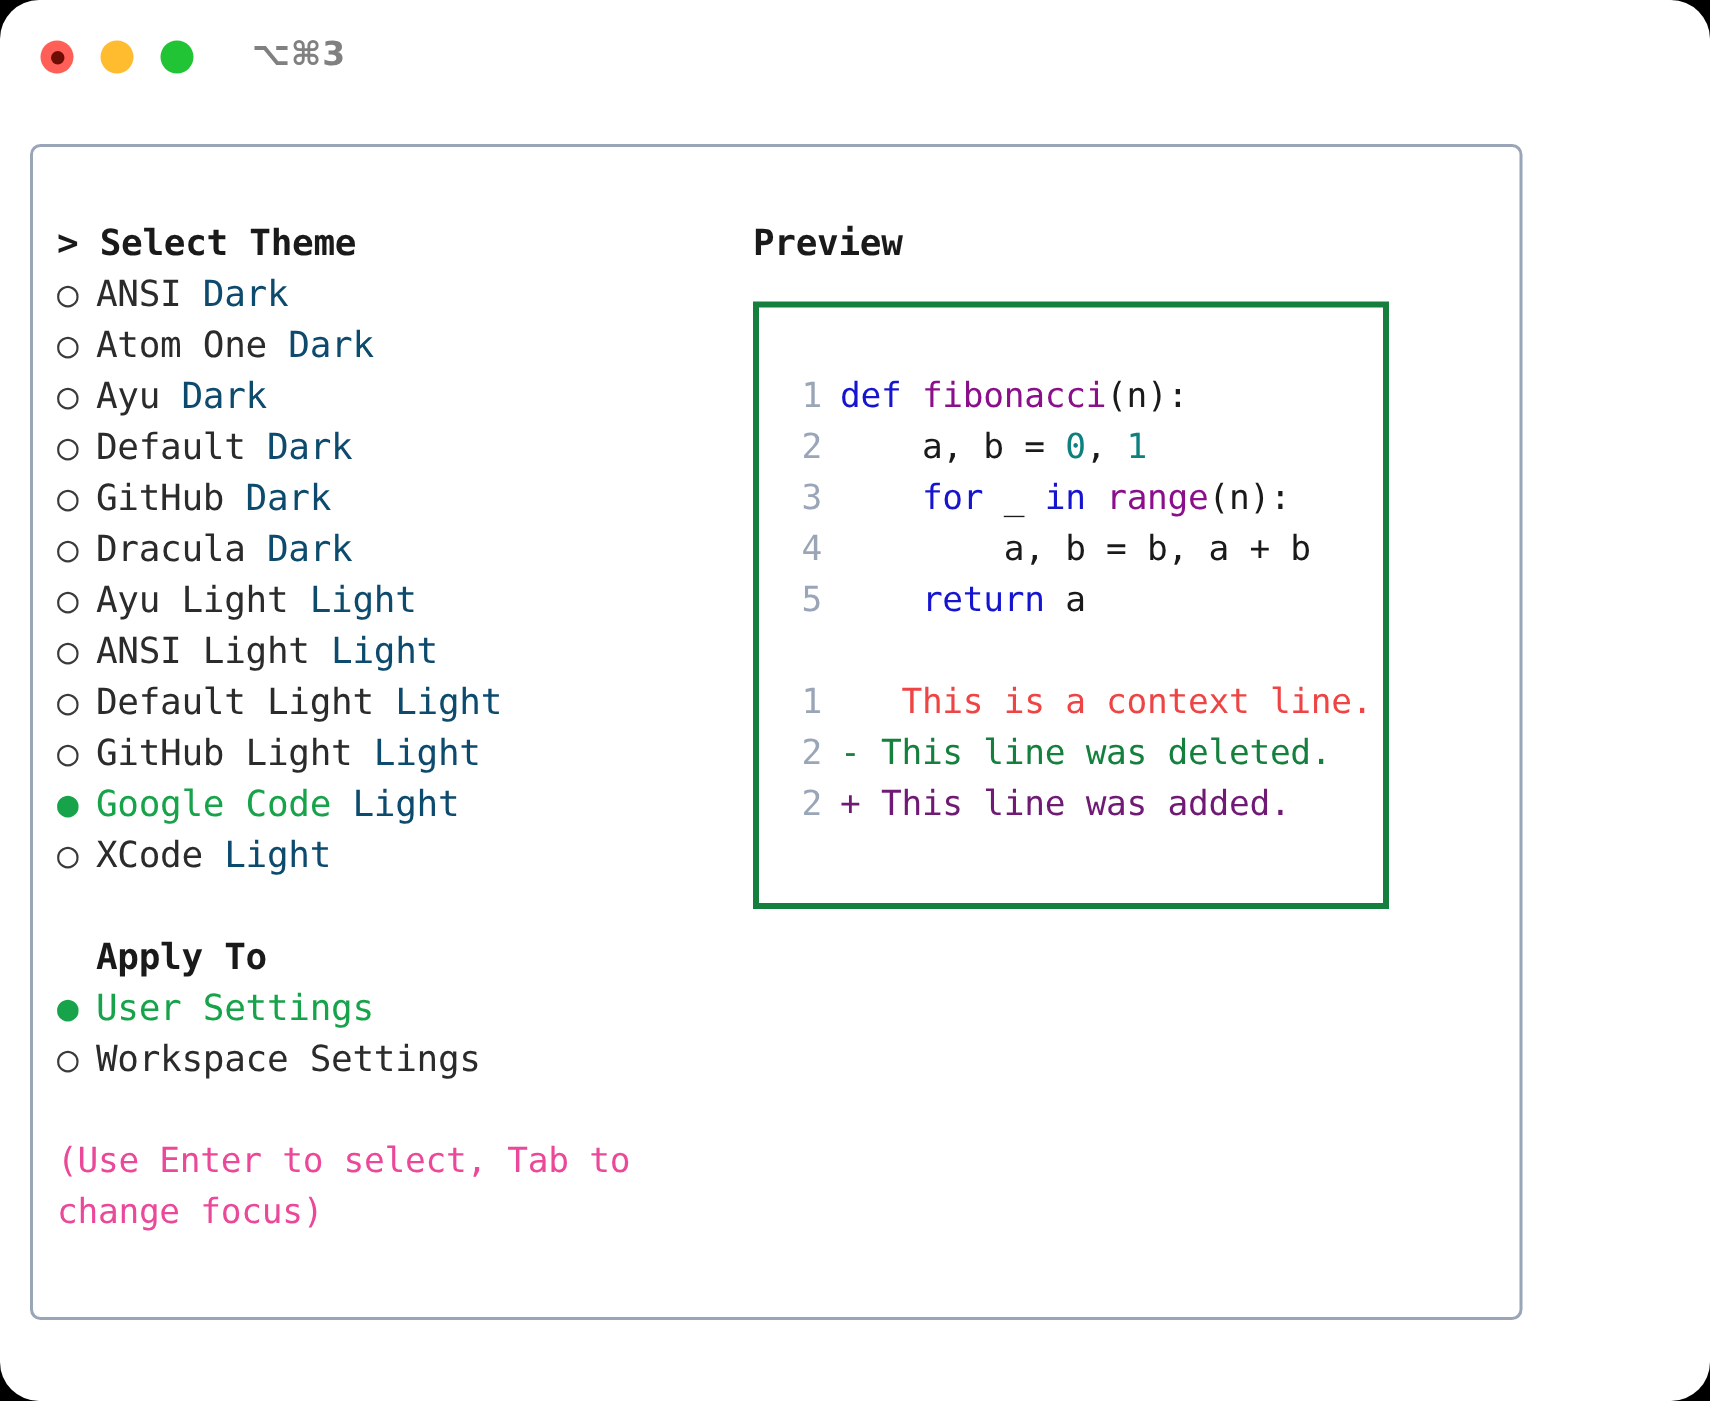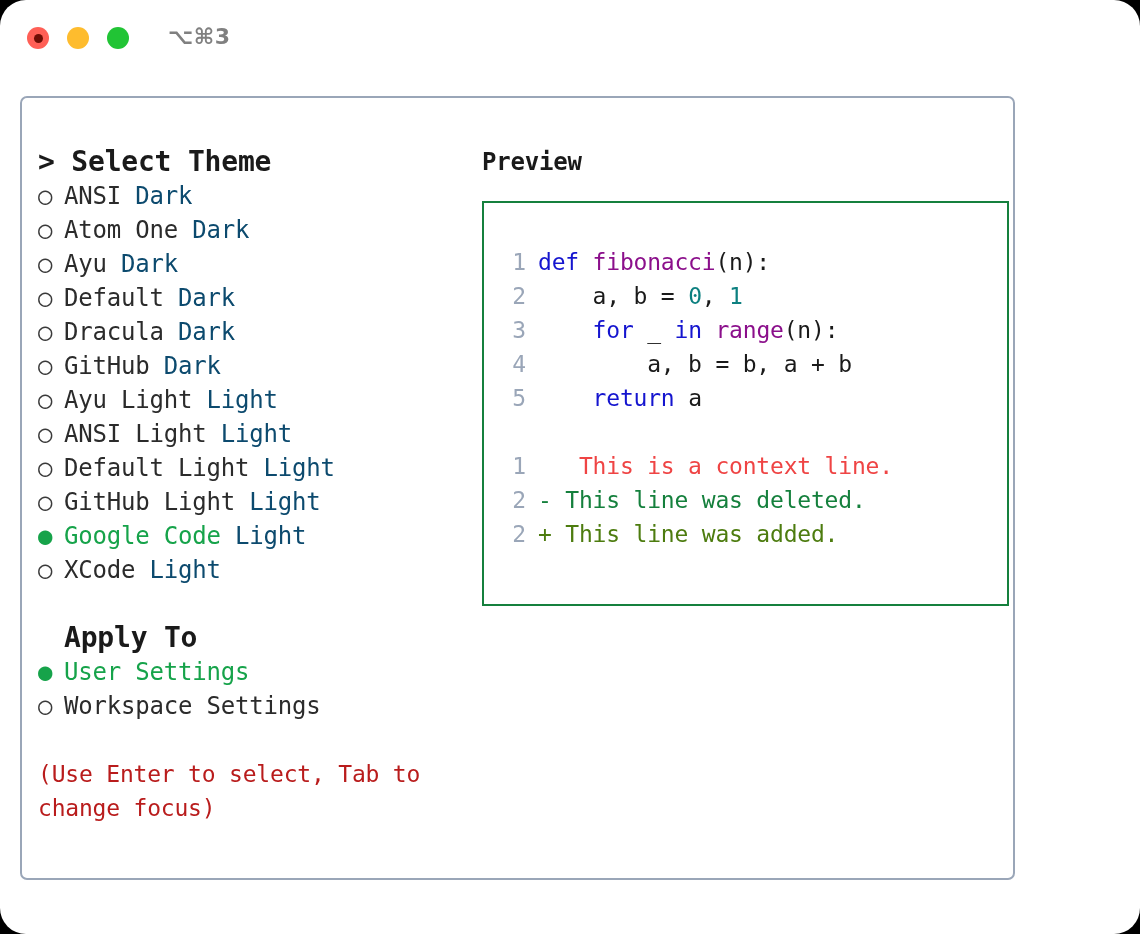--- a/index.html
+++ b/index.html
@@ -87,28 +87,28 @@
   }
 
   .col-left {
     position: absolute;
     left: 16px;
     top: 47px;
     width: 440px;
   }
   .col-right {
     position: absolute;
-    left: 460px;
+    left: 480px;
     top: 47px;
     width: 500px;
   }
 
   
   .section-head {
-    font-size: 28px;
+    font-size: 24px;
     font-weight: 700;
     color: #1a1a1a;
     line-height: 34px;
     white-space: pre;
     letter-spacing: -0.2px;
   }
   .section-head.sub {
     font-weight: 700;
   }
 
@@ -130,38 +130,38 @@
   .variant {
     color: #0c4a6e;
   }
 
   .spacer { height: 34px; }
 
   .hint {
     margin-top: 34px;
     font-size: 23px;
     line-height: 34px;
-    color: #b91c1c;
+    color: #ec4899;
     width: 410px;
     letter-spacing: -0.2px;
   }
 
   
   .preview-title {
     font-size: 24px;
     font-weight: 700;
     color: #1a1a1a;
     line-height: 34px;
     letter-spacing: -0.2px;
   }
   .preview-box {
     margin-top: 22px;
-    width: 527px;
+    width: 424px;
     height: 405px;
-    border: 2px solid #15803d;
+    border: 4px solid #15803d;
     box-sizing: border-box;
     background: #ffffff;
     position: relative;
   }
   .code {
     position: absolute;
     left: 16px;
     top: 42px;
     font-size: 23px;
     line-height: 34px;
@@ -176,21 +176,21 @@
     margin-right: 12px;
   }
   .kw  { color: #1515cf; }
   .fn  { color: #8b0f8b; }
   .num { color: #0d8080; }
   .pl  { color: #1a1a1a; }
 
   .diff-gap { height: 34px; }
   .diff-ctx { color: #ef4444; }
   .diff-del { color: #15803d; }
-  .diff-add { color: #4d7c0f; }
+  .diff-add { color: #701a75; }
 </style>
 </head>
 <body>
 
 <div class="window">
 
   <div class="titlebar">
     <div class="traffic">
       <span class="dot dot-red"></span>
       <span class="dot dot-yellow"></span>
@@ -203,22 +203,22 @@
 
     <div class="col-left">
 
       <div class="section-head">&gt; Select Theme</div>
 
       <div id="theme-list">
           <div class="row"><span class="bullet">○</span><span class="label">ANSI</span><span class="variant"> Dark</span></div>
           <div class="row"><span class="bullet">○</span><span class="label">Atom One</span><span class="variant"> Dark</span></div>
           <div class="row"><span class="bullet">○</span><span class="label">Ayu</span><span class="variant"> Dark</span></div>
           <div class="row"><span class="bullet">○</span><span class="label">Default</span><span class="variant"> Dark</span></div>
+          <div class="row"><span class="bullet">○</span><span class="label">GitHub</span><span class="variant"> Dark</span></div>
           <div class="row"><span class="bullet">○</span><span class="label">Dracula</span><span class="variant"> Dark</span></div>
-          <div class="row"><span class="bullet">○</span><span class="label">GitHub</span><span class="variant"> Dark</span></div>
           <div class="row"><span class="bullet">○</span><span class="label">Ayu Light</span><span class="variant"> Light</span></div>
           <div class="row"><span class="bullet">○</span><span class="label">ANSI Light</span><span class="variant"> Light</span></div>
           <div class="row"><span class="bullet">○</span><span class="label">Default Light</span><span class="variant"> Light</span></div>
           <div class="row"><span class="bullet">○</span><span class="label">GitHub Light</span><span class="variant"> Light</span></div>
           <div class="row selected"><span class="bullet on">●</span><span class="label">Google Code</span><span class="variant"> Light</span></div>
           <div class="row"><span class="bullet">○</span><span class="label">XCode</span><span class="variant"> Light</span></div>
         </div>
 
       <div class="spacer"></div>
 

